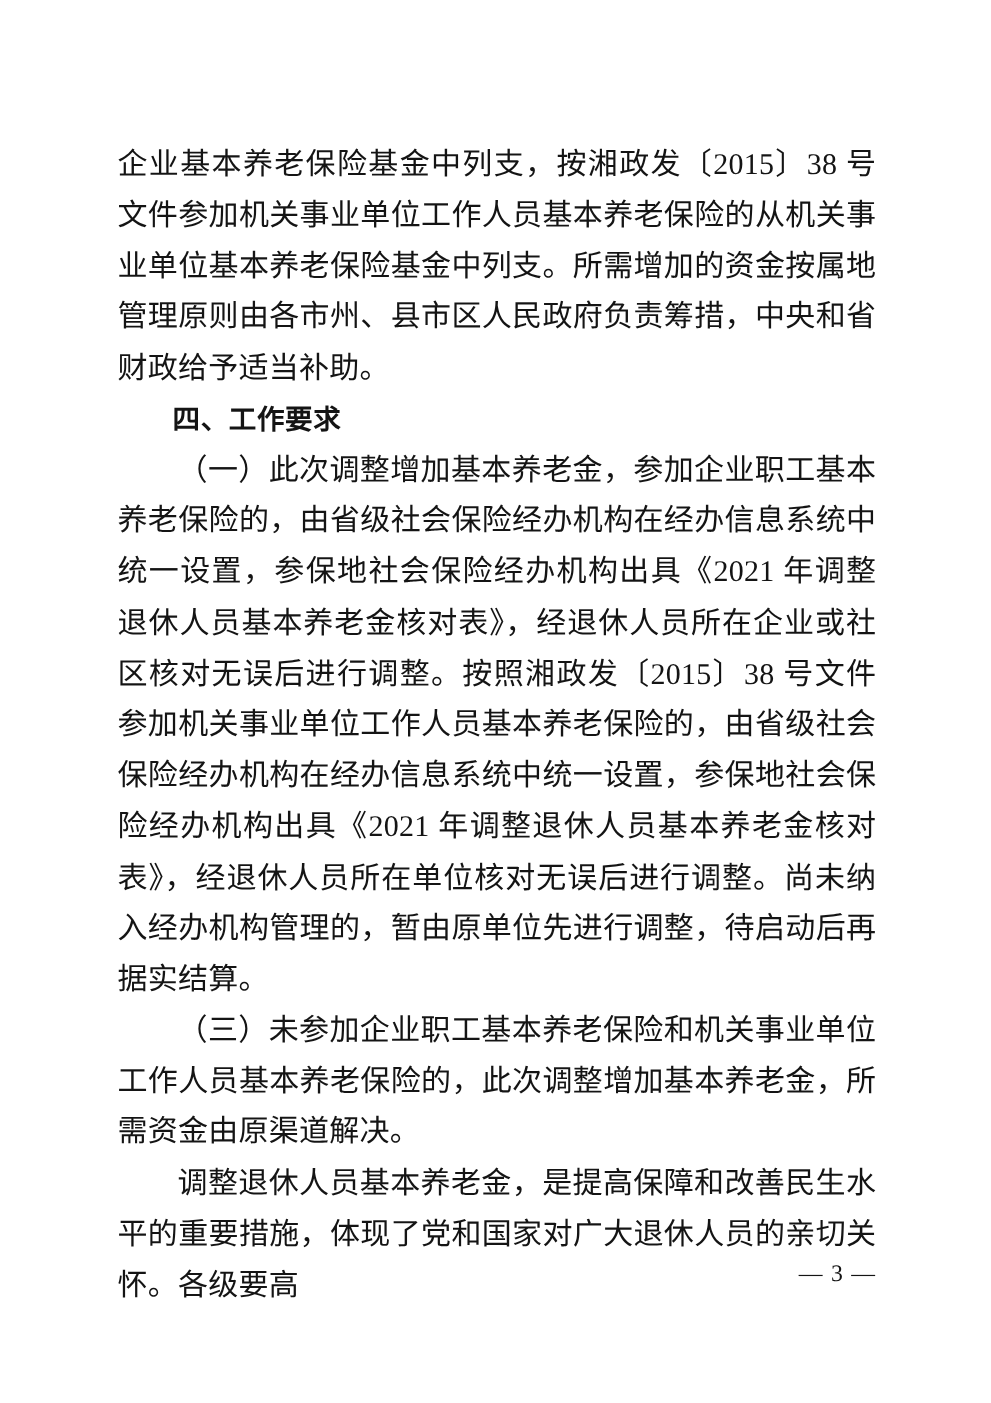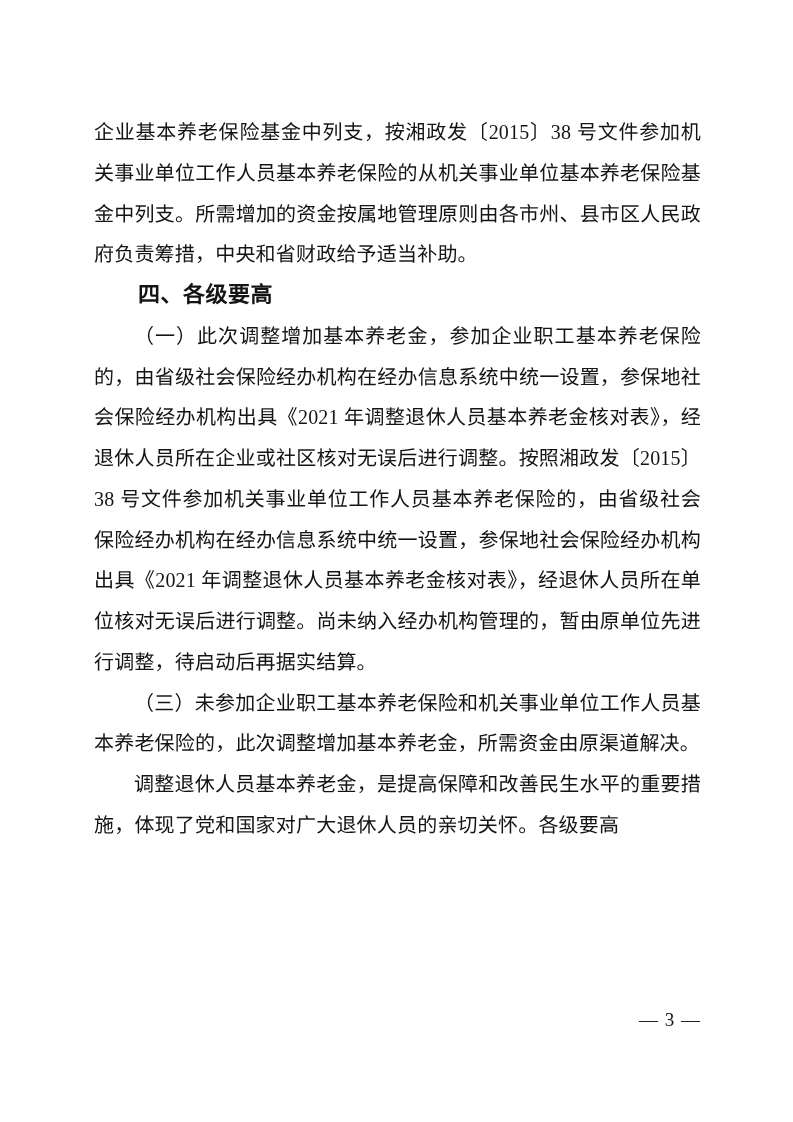--- a/index.html
+++ b/index.html
@@ -17,21 +17,21 @@
     font-family: "Liberation Serif", "DejaVu Serif", serif;
   }
   .content {
     position: absolute;
     left: 94px;
     top: 112px;
     width: 607px;
   }
   .para {
     margin: 0;
-    font-size: 20px;
+    font-size: 24px;
     line-height: 40.75px;
     text-align: justify;
     text-justify: inter-character;
     letter-spacing: 0.2px;
   }
   .para.indent {
     text-indent: 2em;
   }
   .section-heading {
     margin: 0;
@@ -52,19 +52,19 @@
     color: #141414;
     font-family: "Liberation Serif", "DejaVu Serif", serif;
   }
 </style>
 </head>
 <body>
 
 <div class="page">
   <div class="content">
     <p class="para">企业基本养老保险基金中列支，按湘政发〔2015〕38 号文件参加机关事业单位工作人员基本养老保险的从机关事业单位基本养老保险基金中列支。所需增加的资金按属地管理原则由各市州、县市区人民政府负责筹措，中央和省财政给予适当补助。</p>
-    <h2 class="section-heading">四、各级要高</h2>
+    <h2 class="section-heading">四、工作要求</h2>
     <p class="para indent">（一）此次调整增加基本养老金，参加企业职工基本养老保险的，由省级社会保险经办机构在经办信息系统中统一设置，参保地社会保险经办机构出具《2021 年调整退休人员基本养老金核对表》，经退休人员所在企业或社区核对无误后进行调整。按照湘政发〔2015〕38 号文件参加机关事业单位工作人员基本养老保险的，由省级社会保险经办机构在经办信息系统中统一设置，参保地社会保险经办机构出具《2021 年调整退休人员基本养老金核对表》，经退休人员所在单位核对无误后进行调整。尚未纳入经办机构管理的，暂由原单位先进行调整，待启动后再据实结算。</p>
     <p class="para indent">（三）未参加企业职工基本养老保险和机关事业单位工作人员基本养老保险的，此次调整增加基本养老金，所需资金由原渠道解决。</p>
     <p class="para indent">调整退休人员基本养老金，是提高保障和改善民生水平的重要措施，体现了党和国家对广大退休人员的亲切关怀。各级要高</p>
   </div>
   <div class="page-number">— 3 —</div>
 </div>
 
 </body></html>

